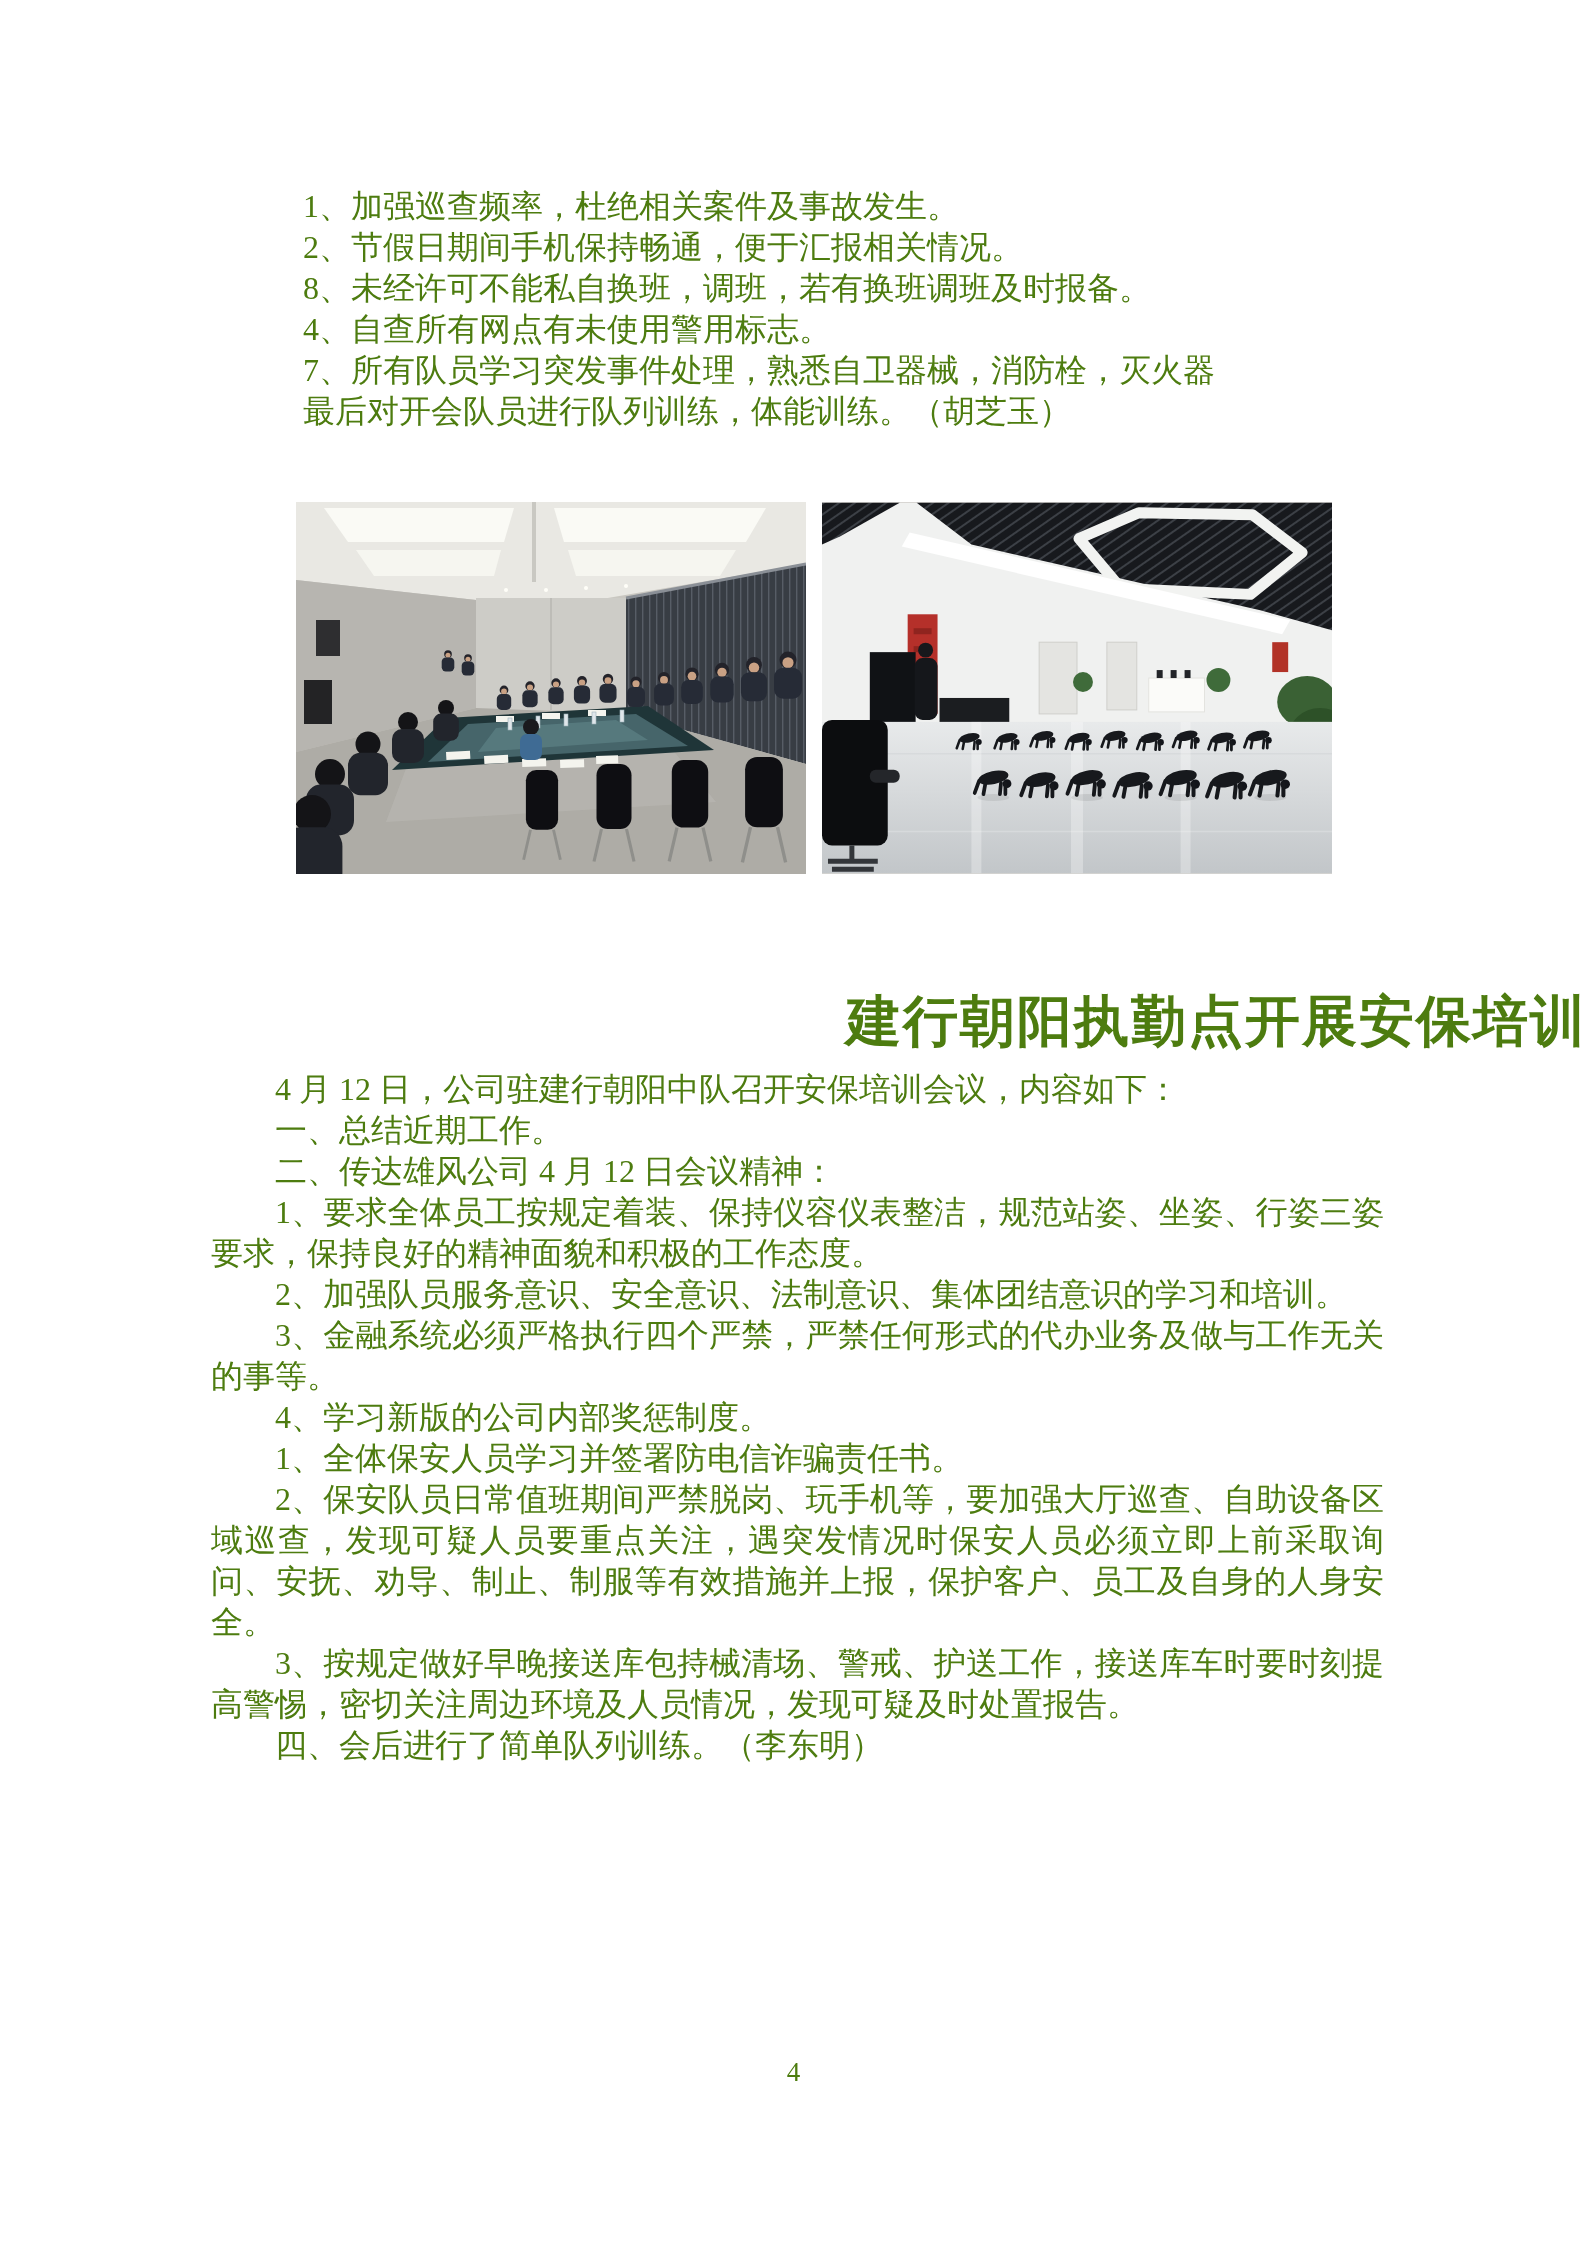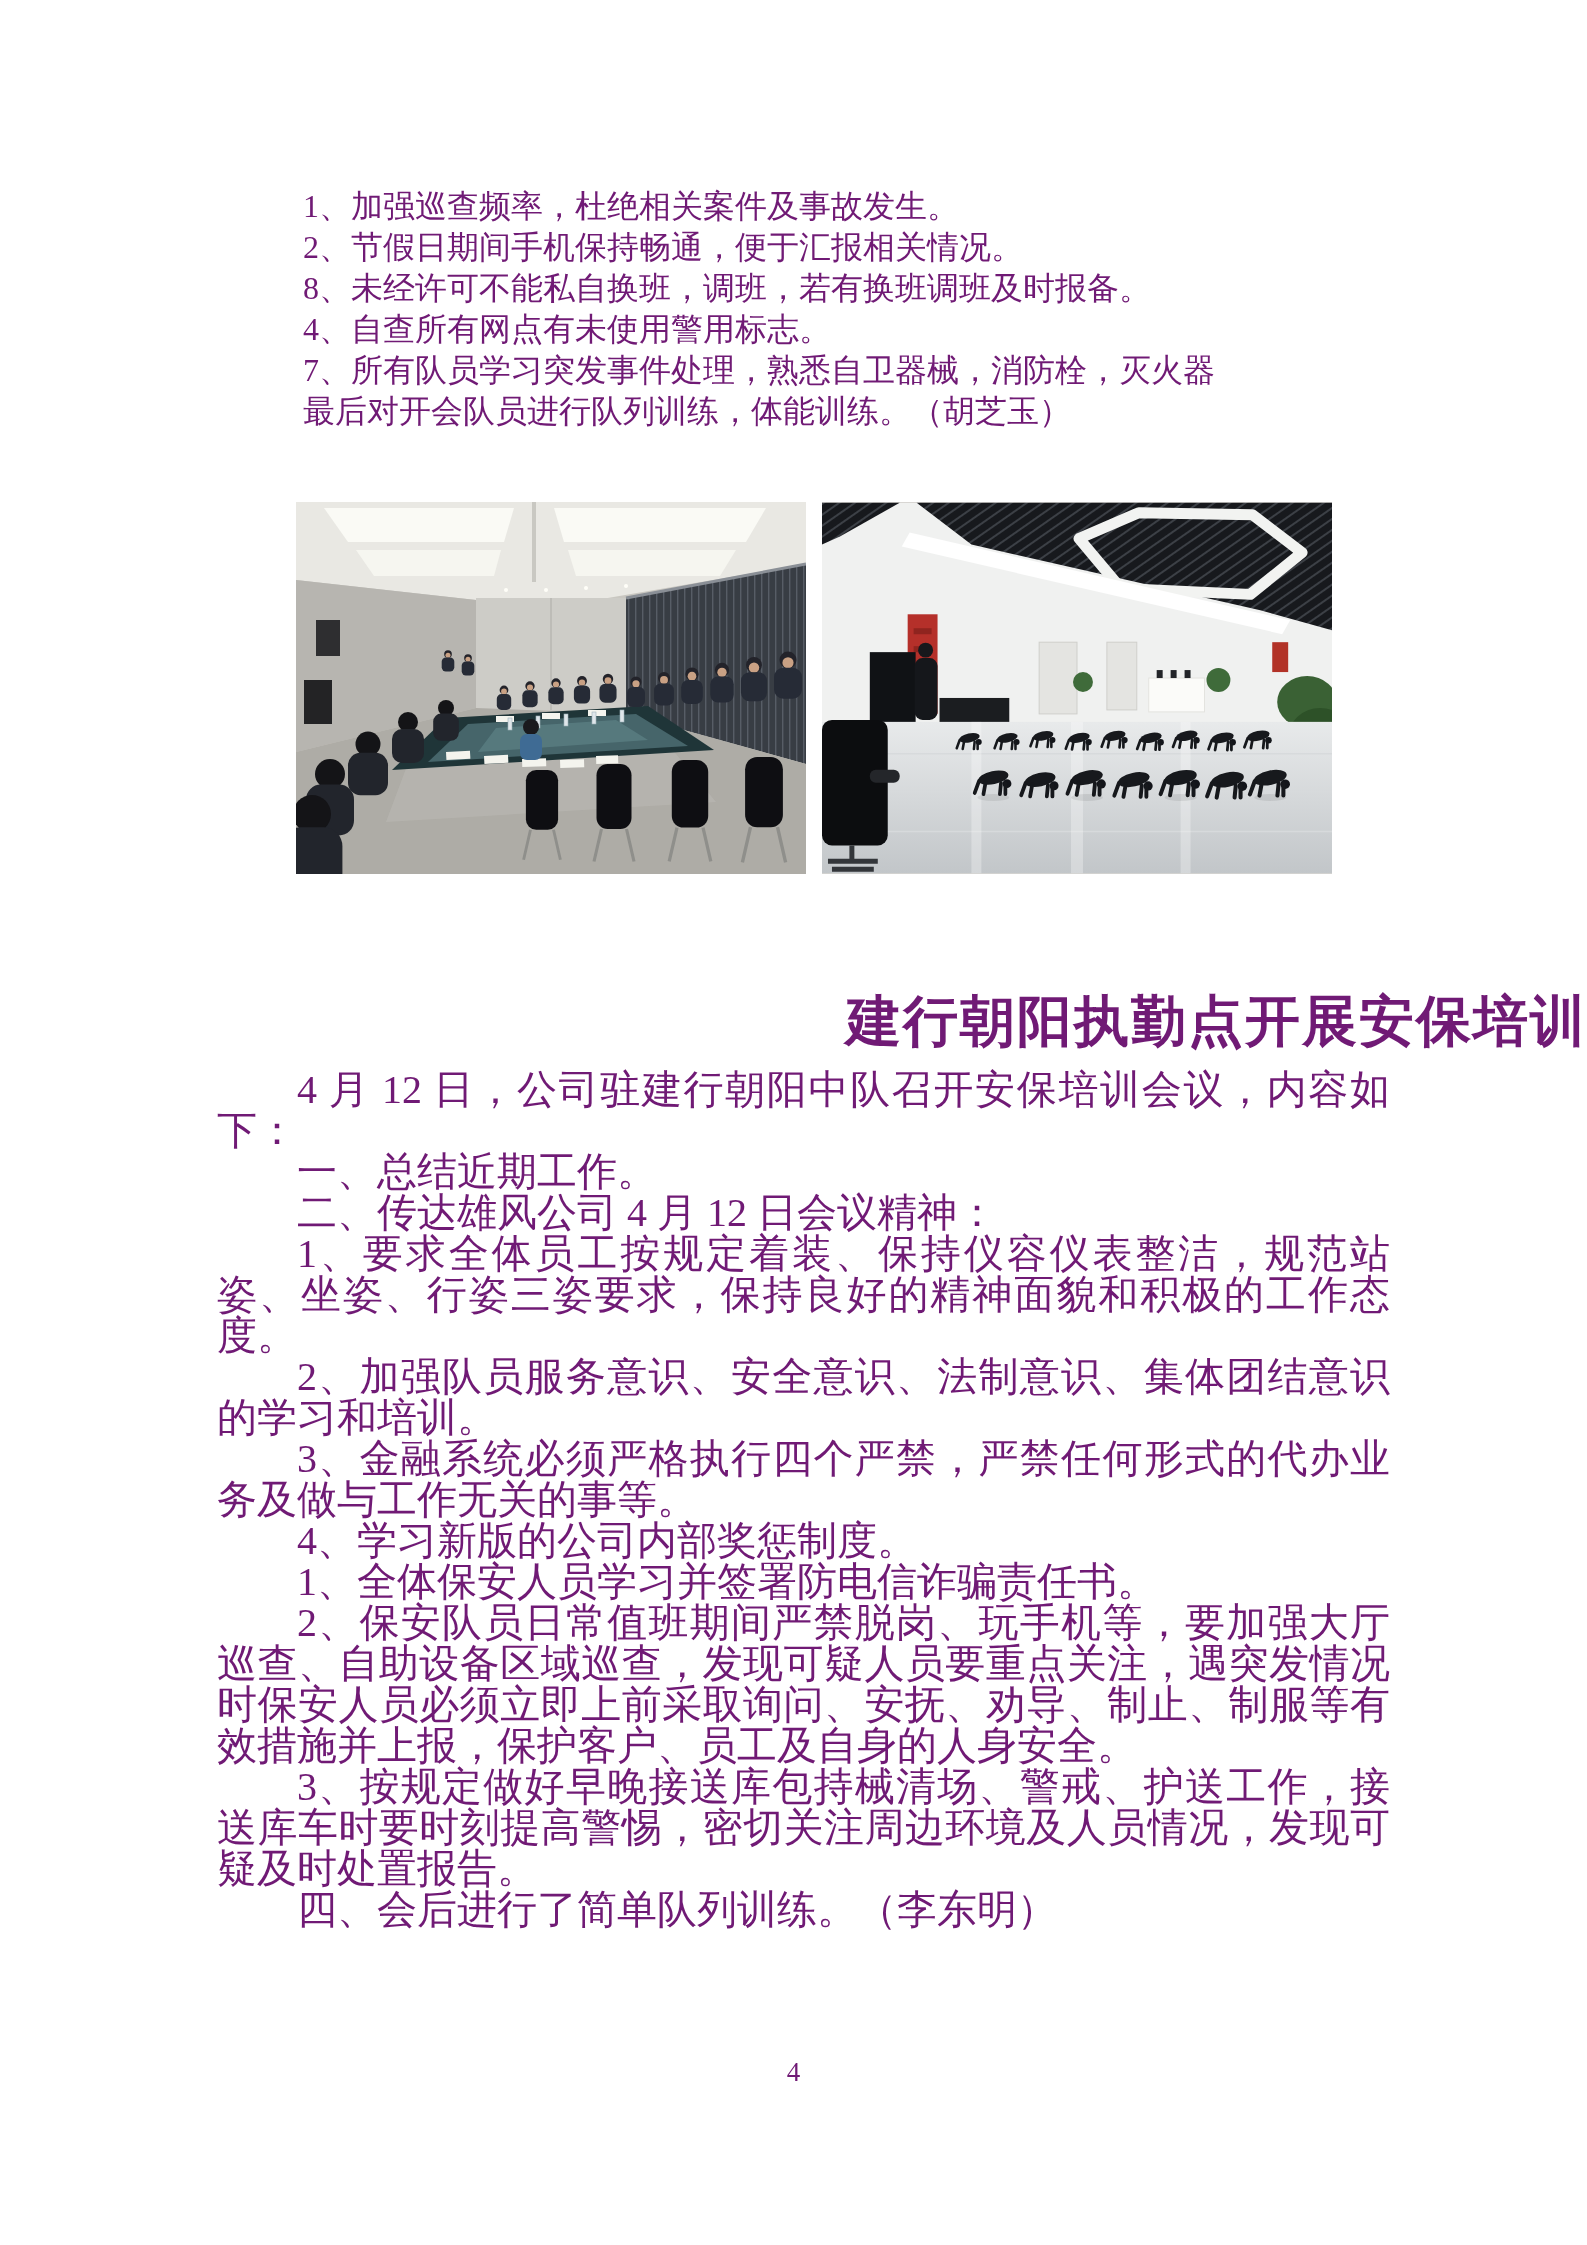--- a/index.html
+++ b/index.html
@@ -1,21 +1,21 @@
 <!DOCTYPE html>
 <html><head>
 <meta charset="utf-8">
 <style>
   html,body{margin:0;padding:0;background:#ffffff;}
   .page{
     position:relative;
     width:1587px;height:2245px;
     background:#ffffff;
     font-family:"Liberation Serif","DejaVu Serif",serif;
-    color:#701a75;
+    color:#4d7c0f;
     overflow:hidden;
   }
   .top-list{
     position:absolute;left:303px;top:186px;
     font-size:32px;line-height:41px;
     white-space:nowrap;
   }
   .top-list .line{height:41px;}
   .photos{
     position:absolute;left:296px;top:502px;
@@ -23,22 +23,22 @@
   }
   .photo{width:510px;height:372px;overflow:hidden;background:#cfcdc8;}
   .photo svg{display:block;width:100%;height:100%;}
   .article-title{
     position:absolute;left:0;top:985px;width:1587px;
     text-align:right;
     font-size:55px;font-weight:700;letter-spacing:2px;
     font-family:"Liberation Serif","DejaVu Serif",serif;
   }
   .article-body{
-    position:absolute;left:217px;top:1069px;width:1173px;
-    font-size:40px;line-height:41px;
+    position:absolute;left:211px;top:1069px;width:1173px;
+    font-size:32px;line-height:41px;
     text-align:justify;
   }
   .article-body p{margin:0;text-indent:2em;}
   .page-number{
     position:absolute;left:0;top:2057px;width:1587px;
     text-align:center;font-size:27px;
   }
 </style>
 </head>
 <body>

